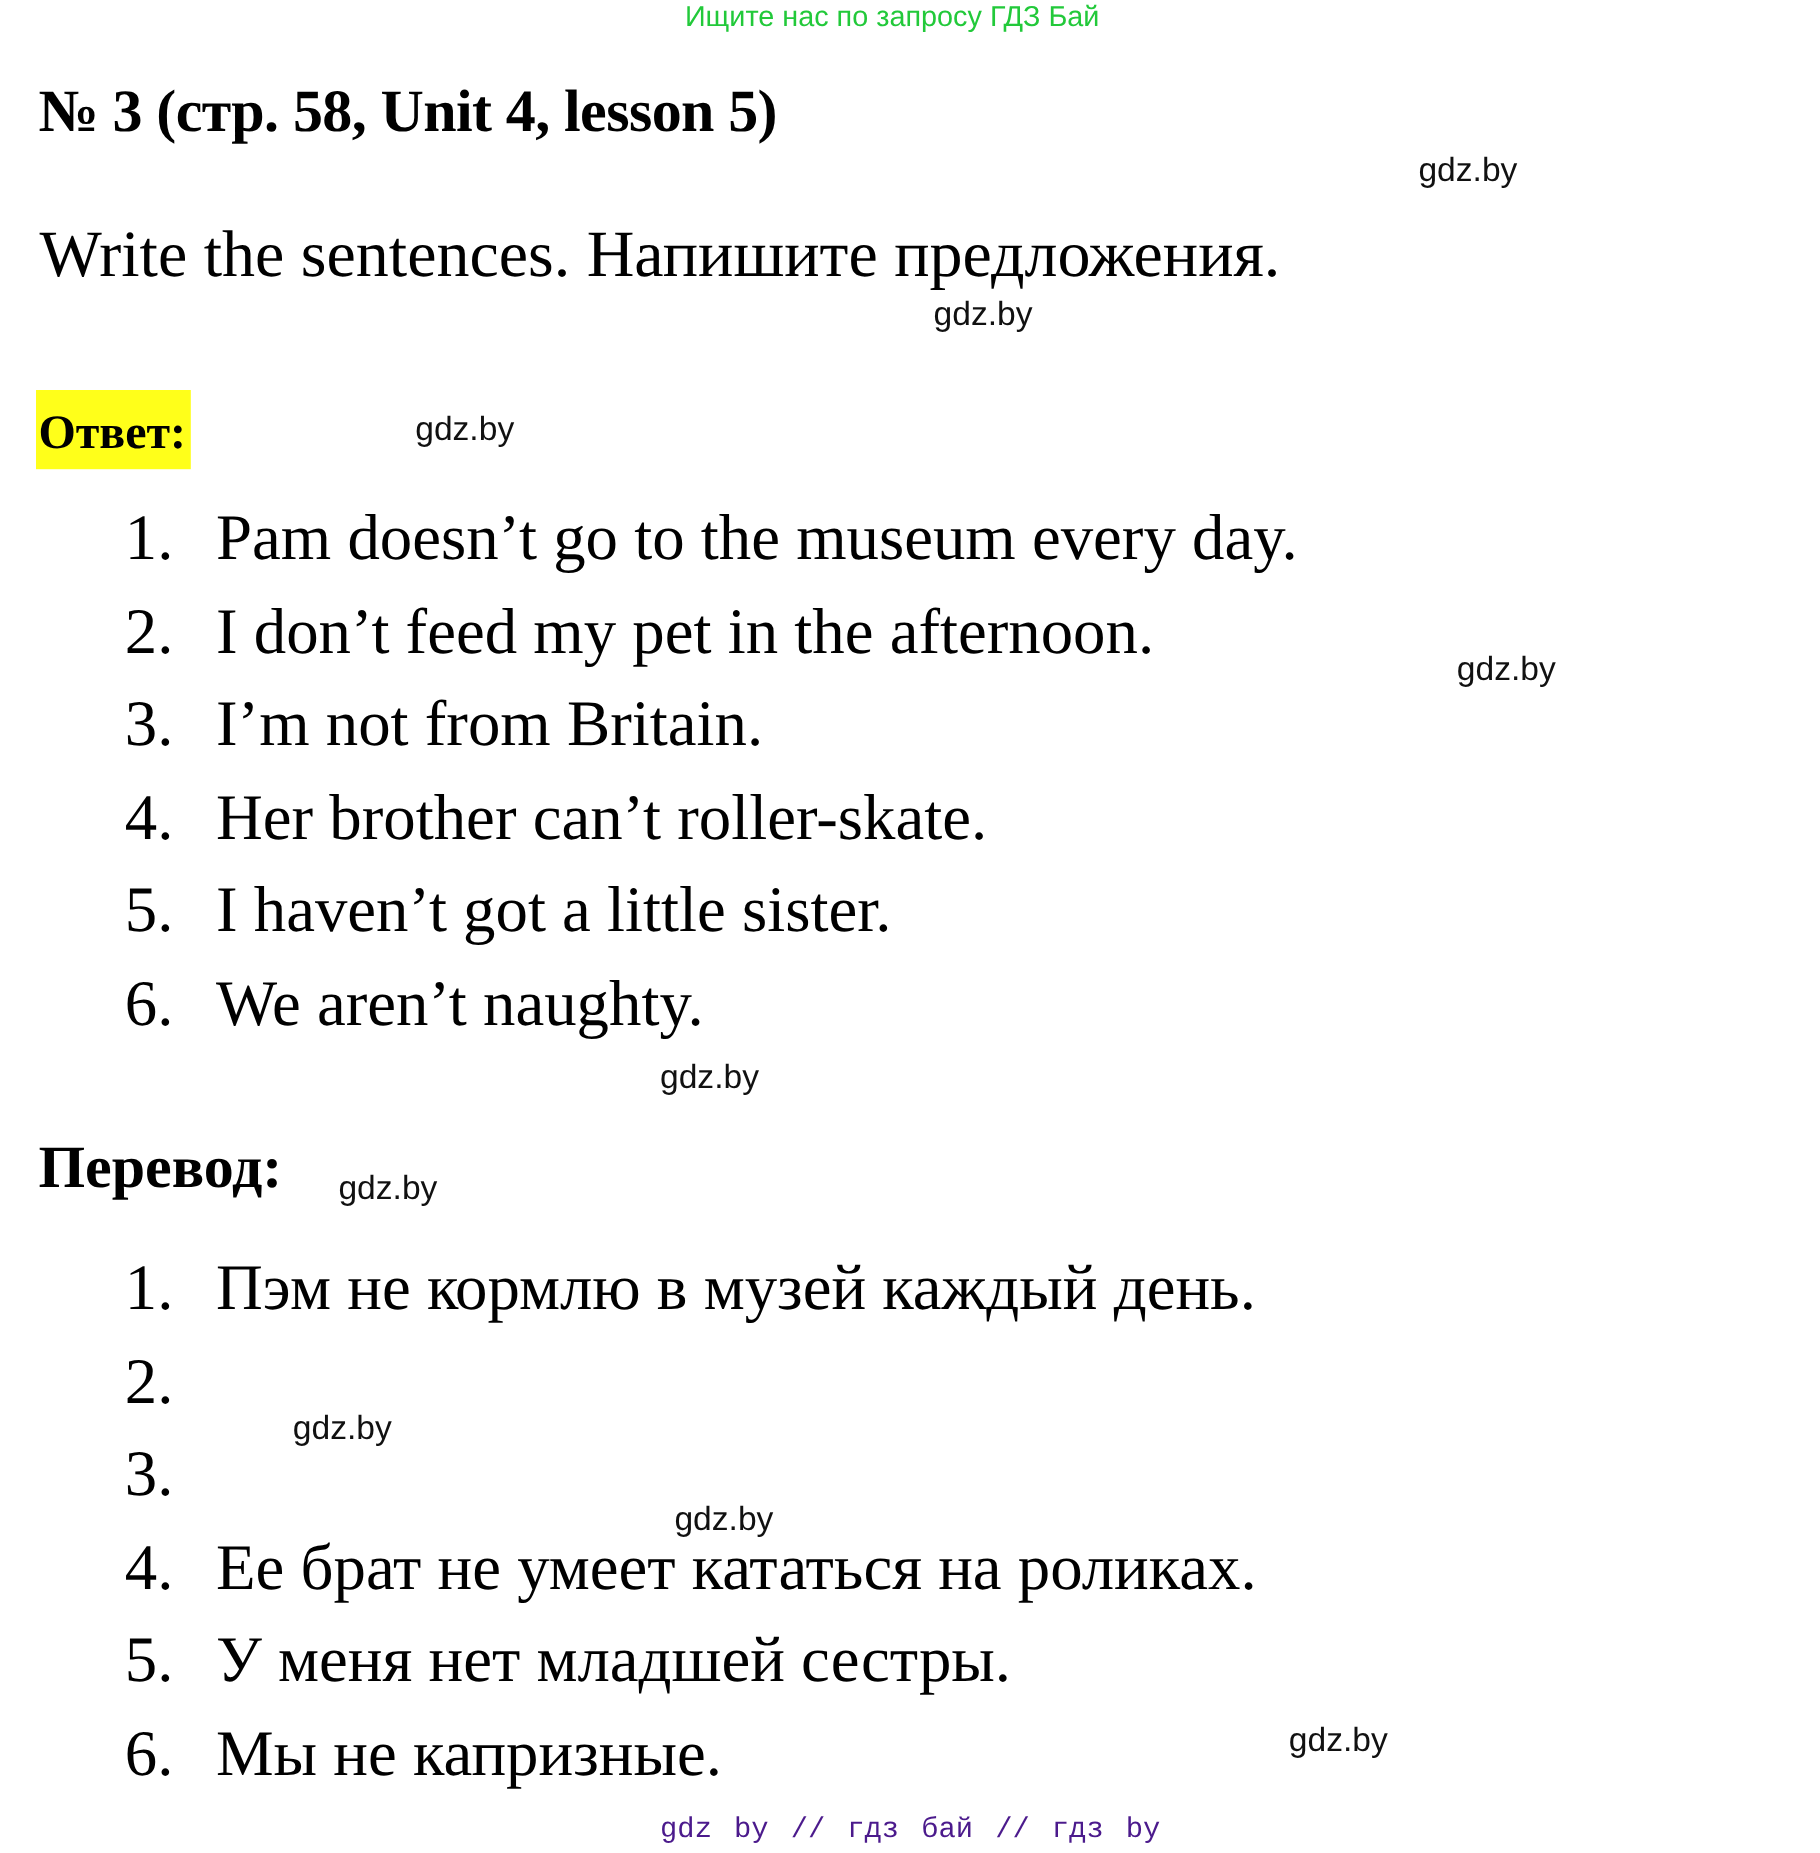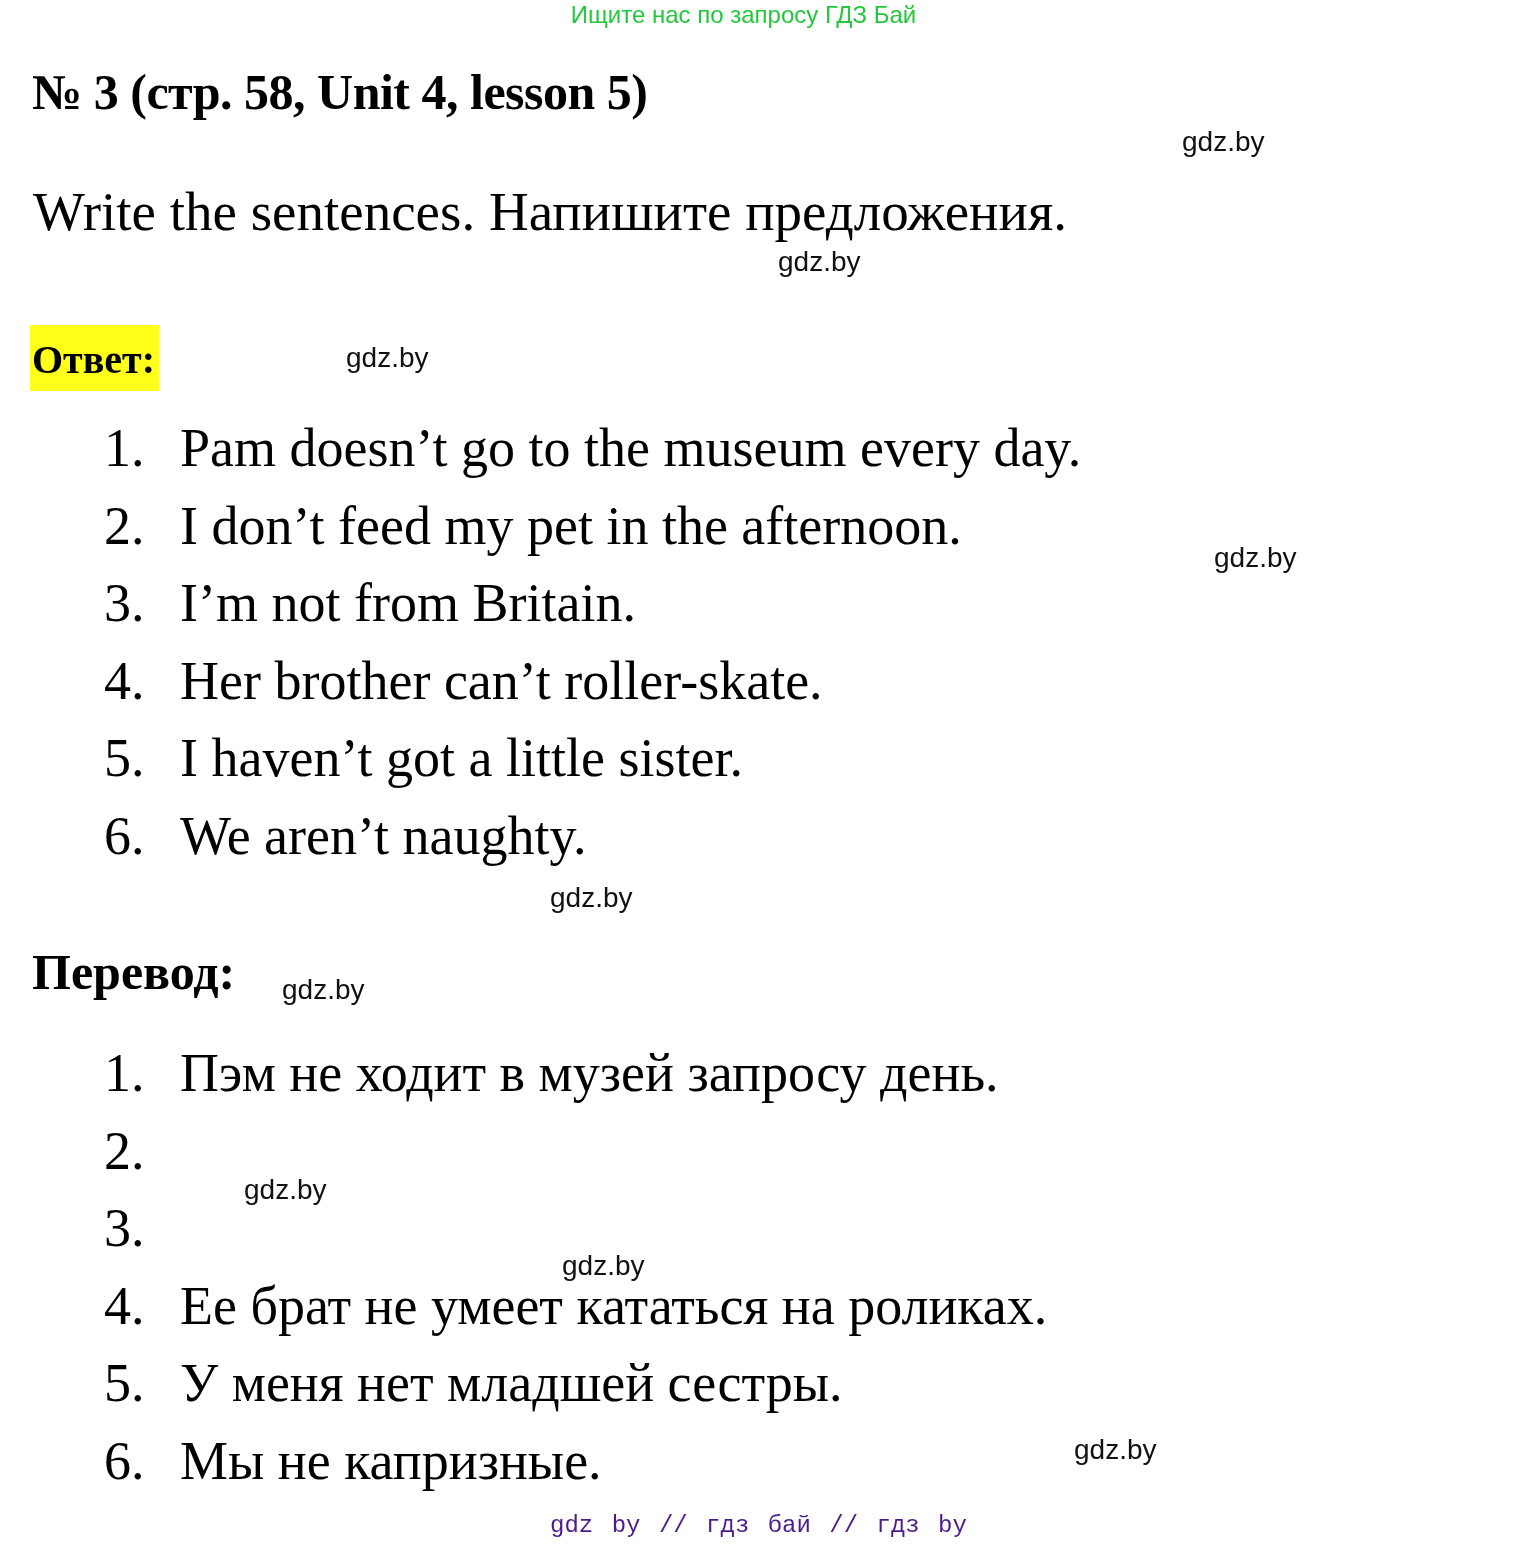--- a/index.html
+++ b/index.html
@@ -150,21 +150,21 @@
 </ol>
 <div class="wm" style="left:1214px; top:542px;">gdz.by</div>
 <div class="wm" style="left:550px; top:882px;">gdz.by</div>
 
 <div class="translation-label">Перевод:</div>
 <div class="wm" style="left:282px; top:974px;">gdz.by</div>
 
 <ol class="list list-translation">
   <li>
     <span class="num">1.</span>
-    <span>Пэм не ходит в музей запросу день.</span>
+    <span>Пэм не кормлю в музей каждый день.</span>
   </li>
   <li>
     <span class="num">2.</span>
   </li>
   <li>
     <span class="num">3.</span>
   </li>
   <li>
     <span class="num">4.</span>
     <span>Ее брат не умеет кататься на роликах.</span>

